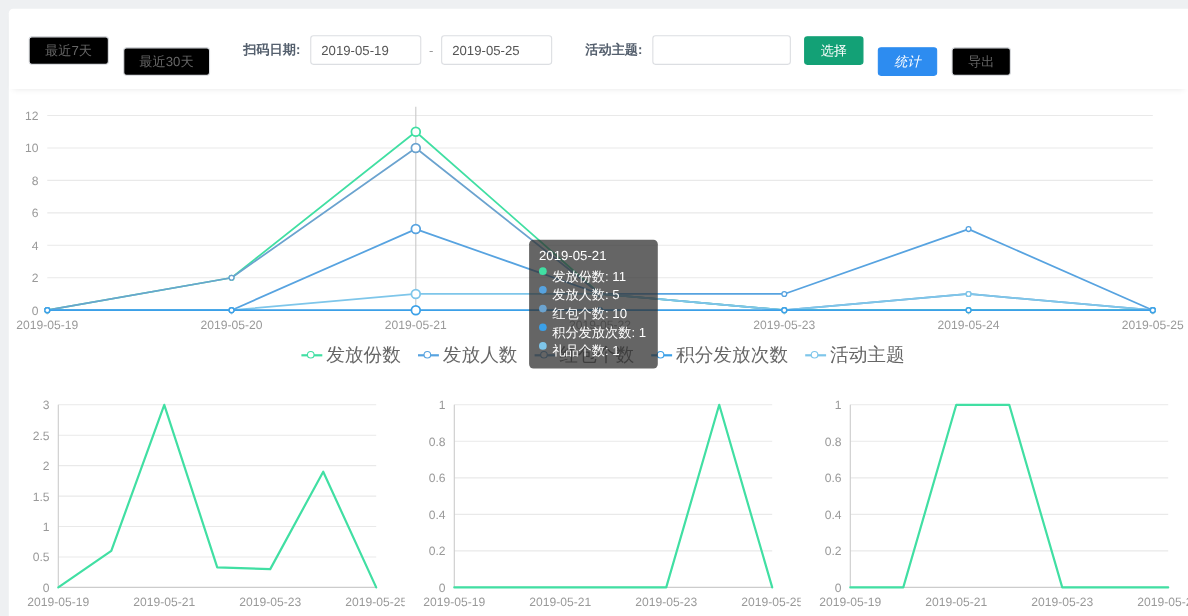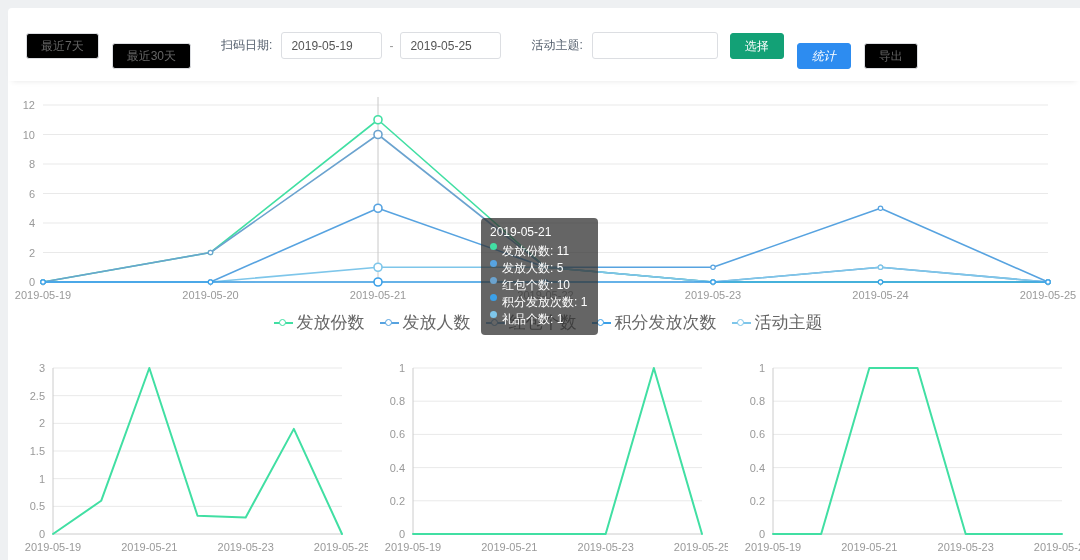--- a/index.html
+++ b/index.html
@@ -8,21 +8,21 @@
   .panel { position:absolute; left:8px; top:8px; right:0; bottom:0;
            background:#fff; border-radius:4px 0 0 0; }
   
   .toolbar { display:flex; align-items:center; padding:14px 10px 12px 10px;
              box-shadow:0 4px 6px -4px rgba(0,0,0,.10); }
   .btn { font-size:12px; border-radius:3px; padding:6px 14px; cursor:pointer;
          border:1px solid #dcdee2; background:#000000; color:#666; line-height:1; }
   .btn + .btn { margin-left:13px;margin-top:21px; }
   .btn-green { background:#13a176; border-color:#13a176; color:#fff;text-align:center; }
   .btn-blue  { background:#2d8cf0; border-color:#2d8cf0; color:#fff;font-style:italic; }
-  .tb-label { font-size:12px; color:#55606e; margin-left:30px; margin-right:9px; }
+  .tb-label { font-size:12px; color:#55606e; margin-left:30px; margin-right:9px;font-weight:bold; }
   .tb-input { height:27px; border:1px solid #dcdee2; border-radius:3px;
               font-size:12px; color:#555; padding:0 9px; outline:none;
               font-family:inherit; }
   .date-input { width:101px; }
   .activity-input { width:126px; margin-right:12px; }
   .dash { color:#999; font-size:12px; margin:0 7px; }
   
   .main-chart-wrap { position:absolute; left:0; top:52px; width:1080px; height:250px; }
   .legend { position:absolute; top:303px; left:0; width:1080px; display:flex;
             justify-content:center; align-items:center; gap:15px; }

